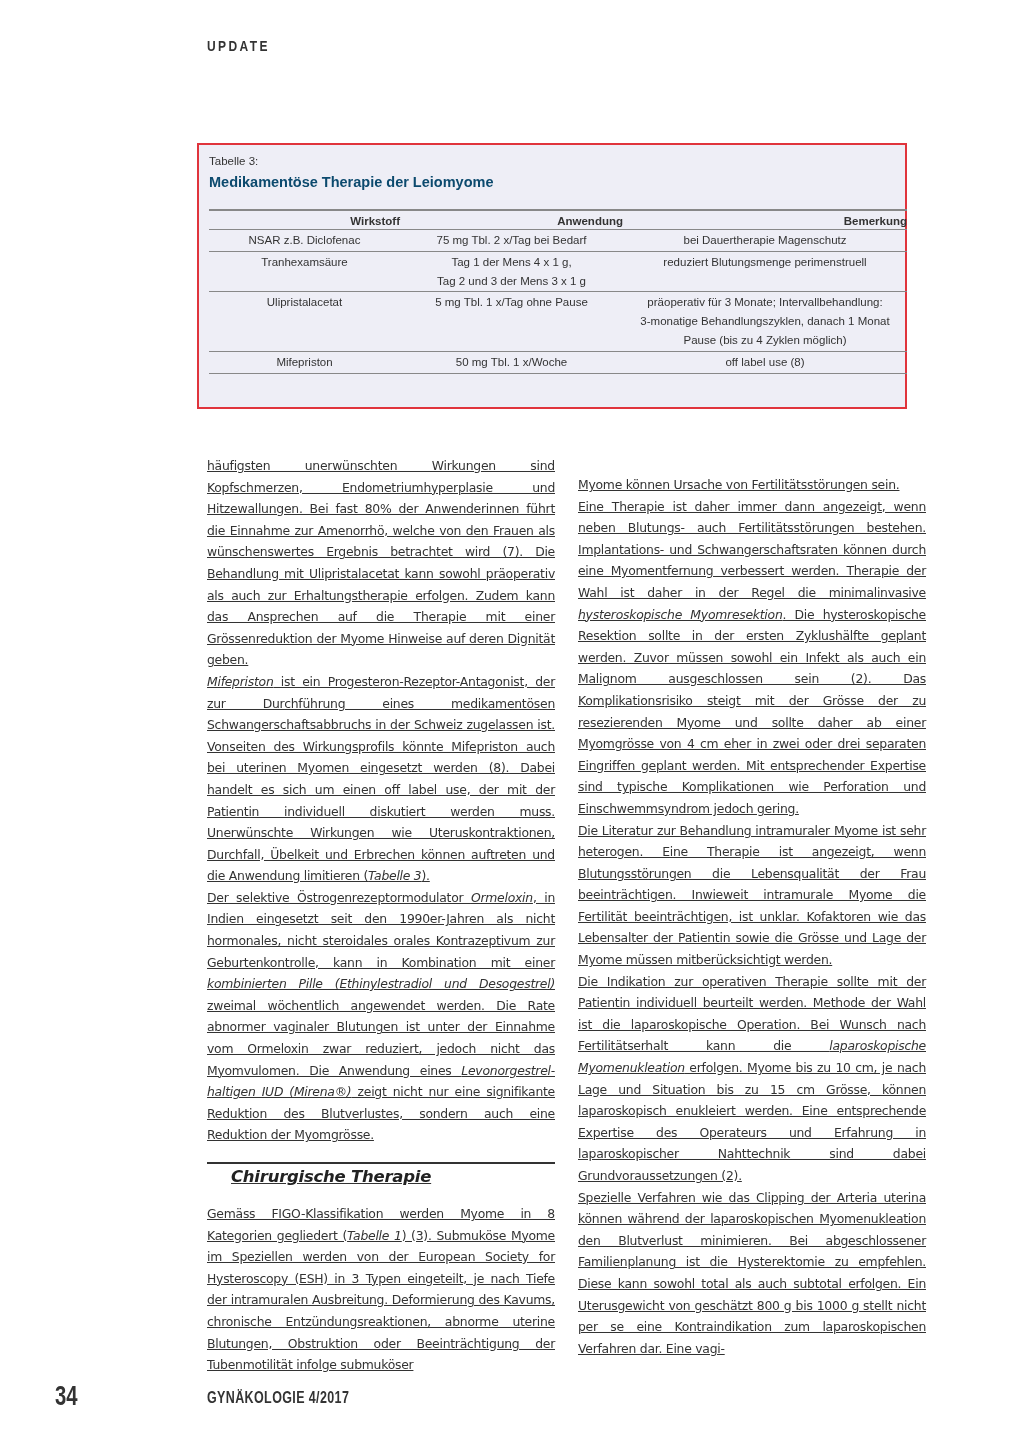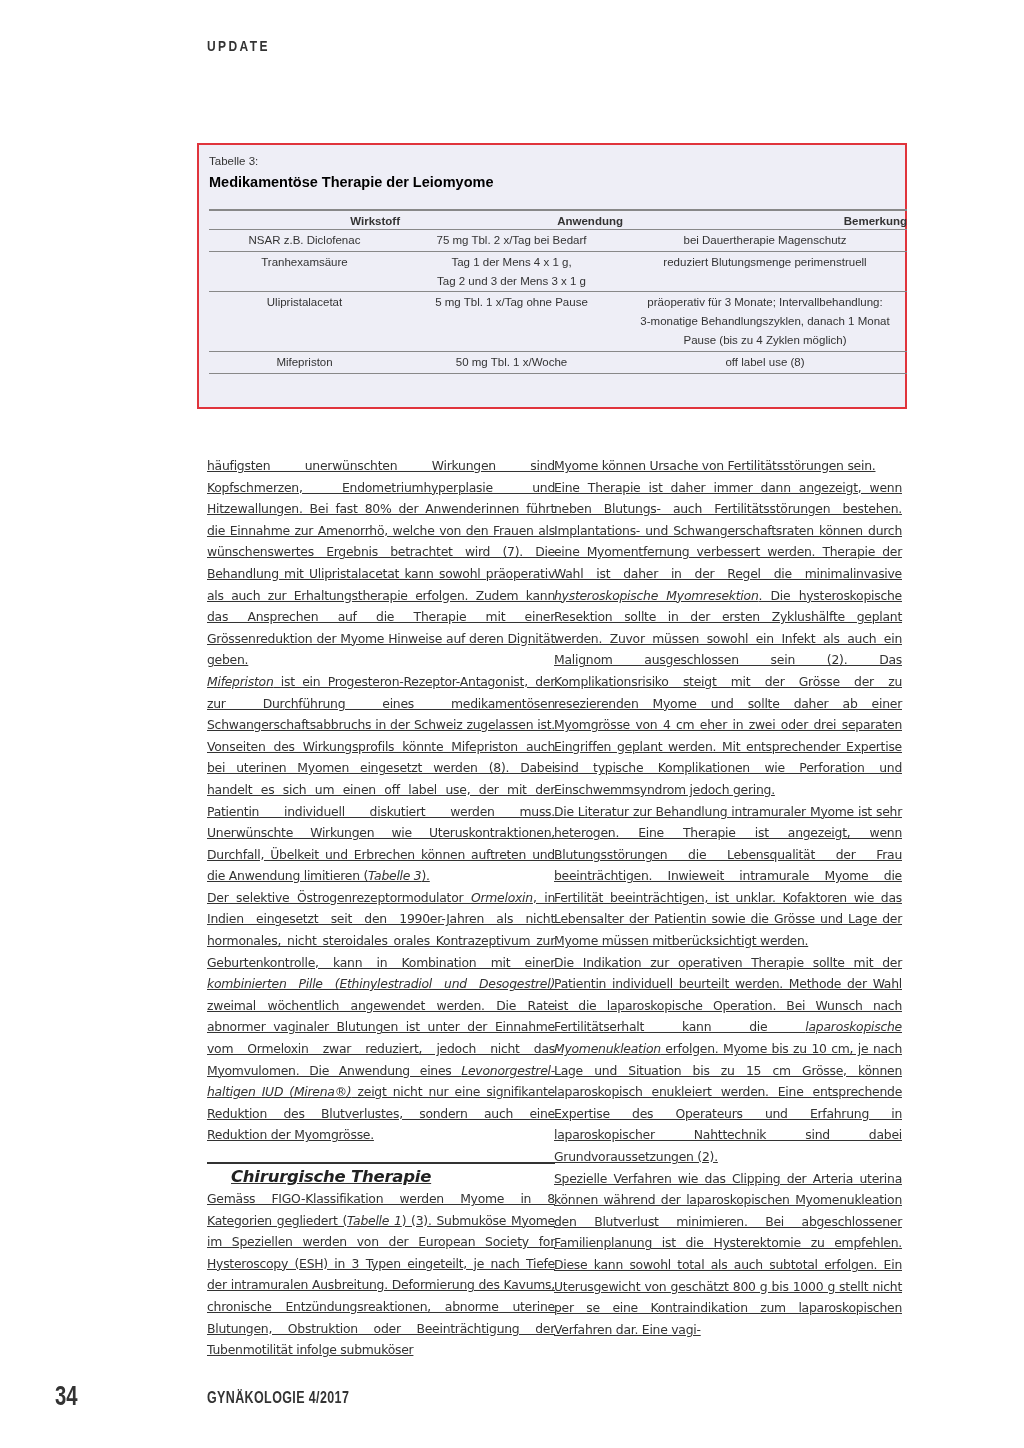--- a/index.html
+++ b/index.html
@@ -8,46 +8,46 @@
     position: absolute; left: 207px; top: 37px;
     font-family: "Liberation Sans", sans-serif; font-size: 15px; font-weight: bold;
     letter-spacing: 3px; color: #333; transform: scaleX(0.8); transform-origin: left;
   }
   .table-box {
     position: absolute; left: 197px; top: 143px; width: 710px; height: 266px;
     border: 2px solid #e0343c; background: #eeeef6; box-sizing: border-box;
     font-family: "Liberation Sans", sans-serif;
   }
   .table-caption { position: absolute; left: 10px; top: 10px; font-size: 11.5px; color: #333; }
-  .table-title { position: absolute; left: 10px; top: 29px; font-size: 14.5px; font-weight: bold; color: #000000; }
+  .table-title { position: absolute; left: 10px; top: 29px; font-size: 14.5px; font-weight: bold; color: #0c4a6e; }
   .med-table {
     position: absolute; left: 10px; top: 64px; width: 698px;
     border-collapse: collapse; font-size: 11.5px; color: #333;
   }
   .med-table th {
     text-align: right; font-weight: bold; padding: 3px 0 1px 0; height: 14px;
     border-top: 2px solid #888; border-bottom: 1px solid #888;
   }
   .med-table td { vertical-align: top; padding: 1px 0 1px 0; line-height: 18.8px; border-bottom: 1.5px solid #888; }
   .med-table col.c1 { width: 191px; }
   .med-table col.c2 { width: 223px; }
   .cell-line { display: block; text-align: center; }
   .body-col {
     position: absolute; top: 455px; width: 348px;
     font-family: "DejaVu Sans", sans-serif; font-size: 12.4px; line-height: 21.6px;
     color: #333; text-align: justify; letter-spacing: -0.25px; text-decoration: underline;
   }
   .col-left { left: 207px; }
-  .col-right { left: 554px; }
+  .col-right { left: 578px; margin-top: 19px; }
   .body-col p { margin: 0; }
   .body-col em { font-style: italic; }
   .rule { height: 2px; background: #333; margin: 16px 0 2px 0; }
   .section-head {
     font-family: "DejaVu Sans", sans-serif; font-size: 16.5px; font-weight: bold;
-    font-style: italic; margin: 0 0 0 24px; line-height: 22px; color: #222;
+    font-style: italic; margin: 0 0 15px 24px; line-height: 22px; color: #222;
   }
   .footer-page {
     position: absolute; left: 55px; top: 1381px;
     font-family: "Liberation Sans", sans-serif; font-size: 27px; font-weight: bold;
     color: #333; transform: scaleX(0.75); transform-origin: left;
   }
   .footer-journal {
     position: absolute; left: 207px; top: 1389px;
     font-family: "Liberation Sans", sans-serif; font-size: 16px; font-weight: bold;
     color: #333; letter-spacing: 0.5px; transform: scaleX(0.78); transform-origin: left;

